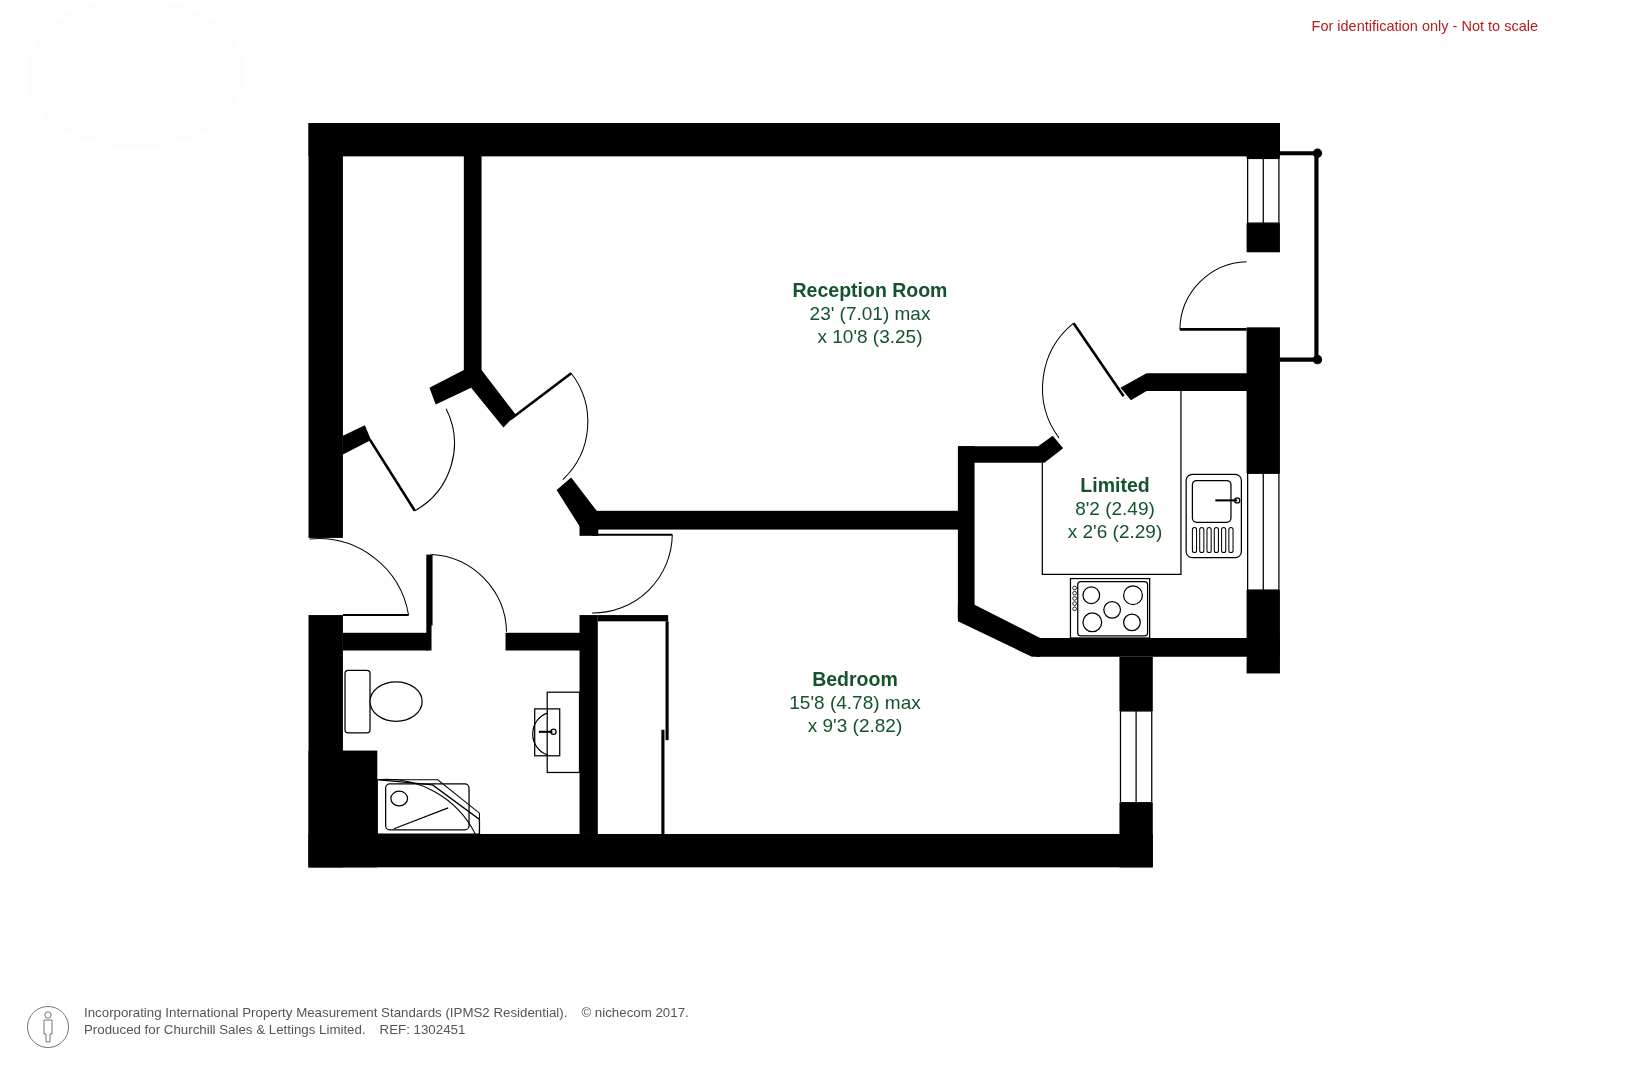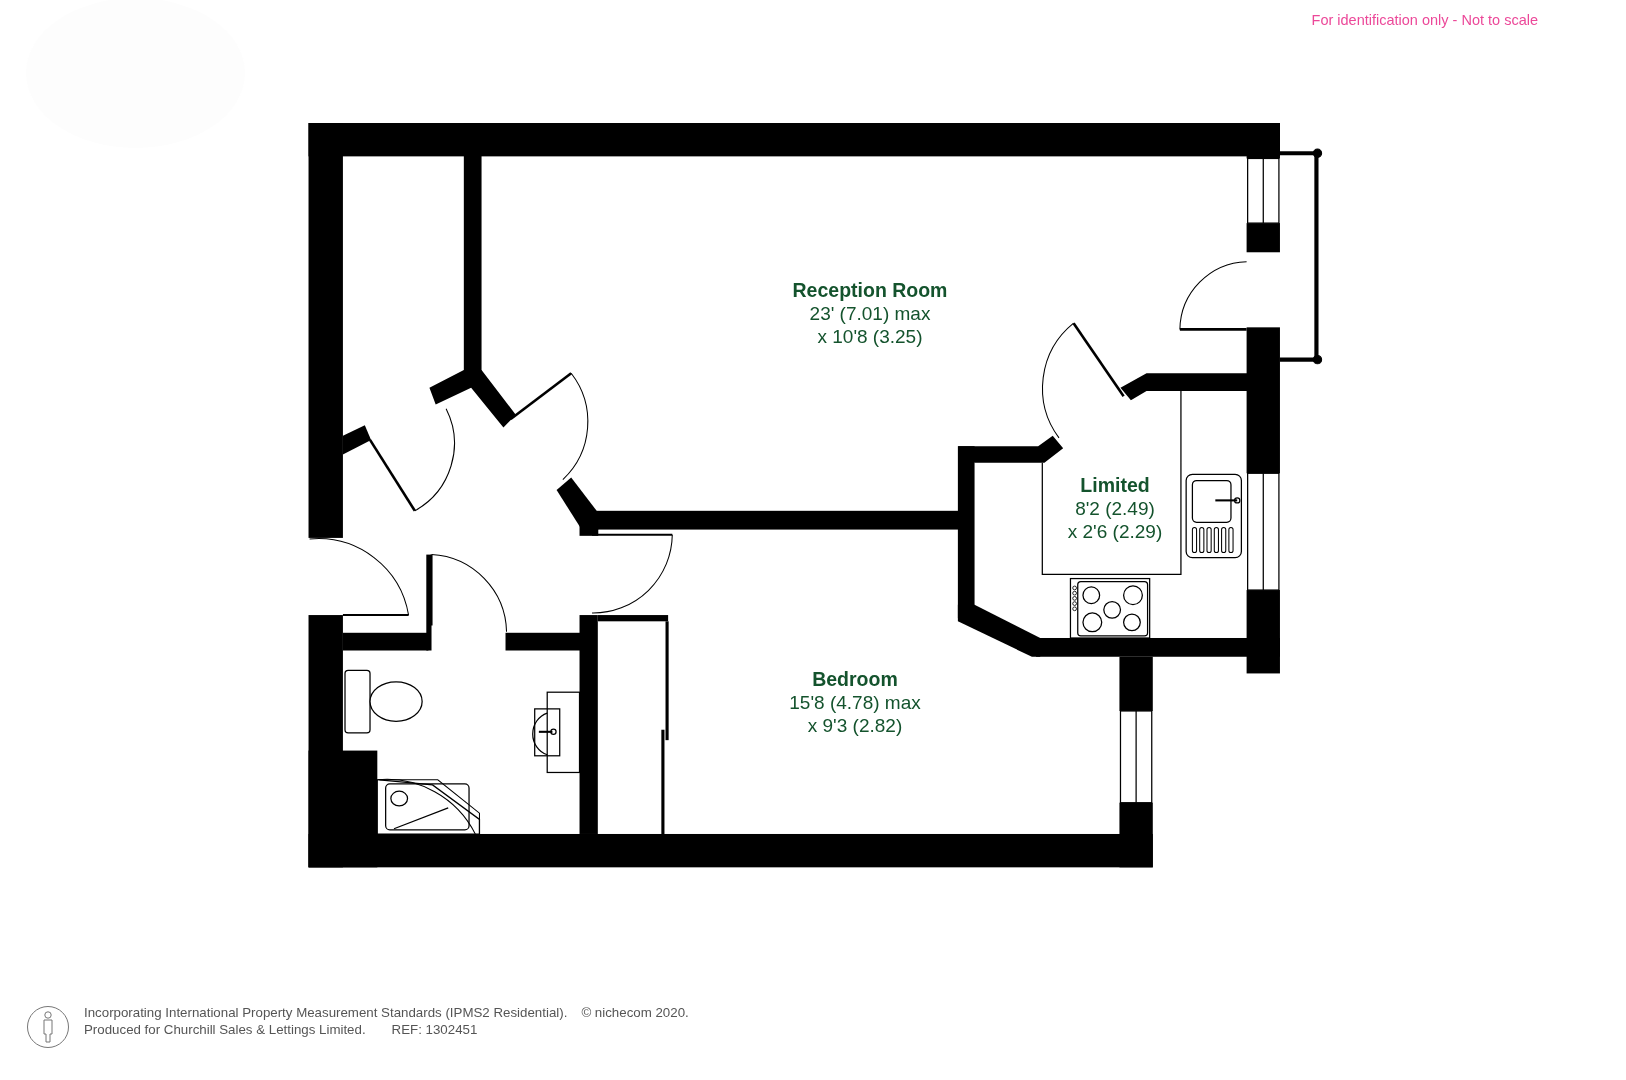--- a/index.html
+++ b/index.html
@@ -1,29 +1,29 @@
 <!DOCTYPE html>
 <html><head>
 <meta charset="utf-8">
 <style>
   html, body { margin: 0; padding: 0; background: #ffffff; }
   body { width: 1626px; height: 1080px; position: relative; overflow: hidden; font-family: "Liberation Sans", sans-serif; color: #000; }
   .header { position: absolute; right: 88px; top: 8px; text-align: right; }
   .area-title { font-size: 23px; line-height: 30px; color: #111; }
-  .area-note { font-size: 14.5px; line-height: 22px; color: #ec4899; margin-top: 1px; }
+  .area-note { font-size: 14.5px; line-height: 22px; color: #b91c1c; margin-top: 7px; }
   svg.plan { position: absolute; left: 0; top: 0; width: 1626px; height: 1080px; }
   .room-label { position: absolute; text-align: center; transform: translateX(-50%); color: #14532d; }
   .room-name { font-weight: bold; font-size: 19.5px; line-height: 23px; }
   .room-dim { font-size: 19px; line-height: 23px; }
   .footer { position: absolute; left: 26px; top: 1004px; display: flex; align-items: flex-start; }
   .footer-icon { width: 44px; height: 46px; margin-right: 14px; margin-top: 0px; }
   .footer-text { font-size: 13.3px; line-height: 17px; color: #555; }
   .footer-line { white-space: nowrap; }
   .copyright { margin-left: 14px; color: #555; }
-  .ref { margin-left: 26px; }
+  .ref { margin-left: 14px; }
 </style>
 </head>
 <body>
 
 <div class="header">
   <div class="area-note">For identification only - Not to scale</div>
 </div>
 
 <svg class="plan" viewBox="0 0 1560 1036" preserveAspectRatio="none" xmlns="http://www.w3.org/2000/svg">
 
@@ -198,19 +198,19 @@
 </div>
 
 <div class="footer">
   <svg class="footer-icon" viewBox="0 0 44 46" xmlns="http://www.w3.org/2000/svg">
     <circle cx="22" cy="23" r="20.5" fill="none" stroke="#777" stroke-width="1"></circle>
     <circle cx="22" cy="11" r="3.2" fill="none" stroke="#777" stroke-width="1"></circle>
     <path d="M18,16 L26,16 L26,30 L24,30 L24,38 L20,38 L20,30 L18,30 Z" fill="none" stroke="#777" stroke-width="1"></path>
   </svg>
   <div class="footer-text">
     <div class="footer-line">
-      <span>Incorporating International Property Measurement Standards (IPMS2 Residential).</span><span class="copyright">© nichecom 2020.</span>
+      <span>Incorporating International Property Measurement Standards (IPMS2 Residential).</span><span class="copyright">© nichecom 2017.</span>
     </div>
     <div class="footer-line">
       <span>Produced for Churchill Sales &amp; Lettings Limited.</span><span class="ref">REF: 1302451</span>
     </div>
   </div>
 </div>
 
 </body></html>

